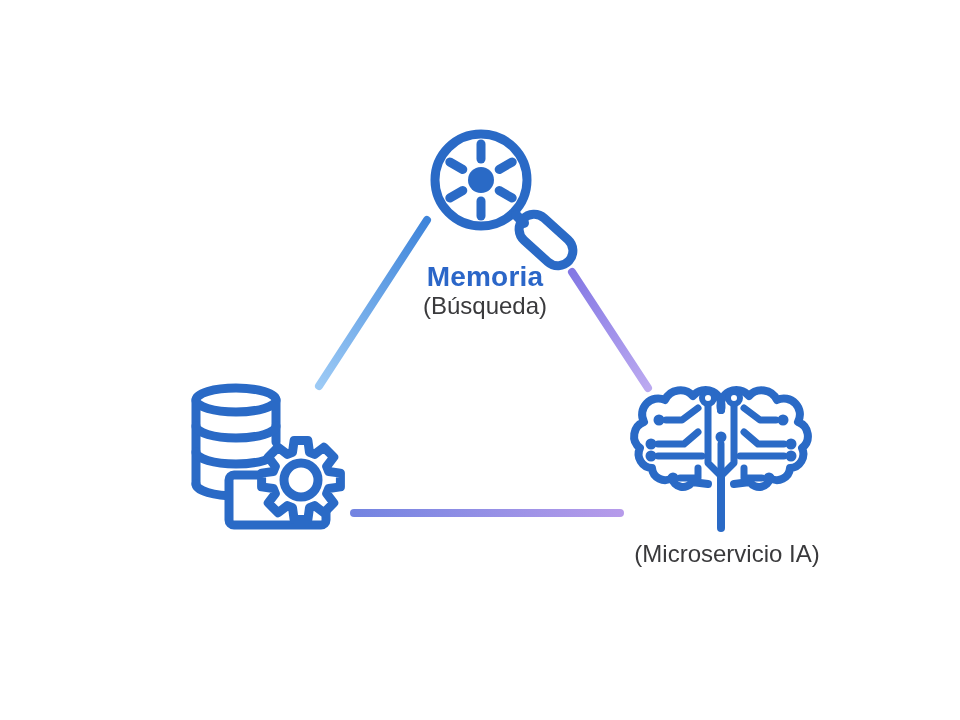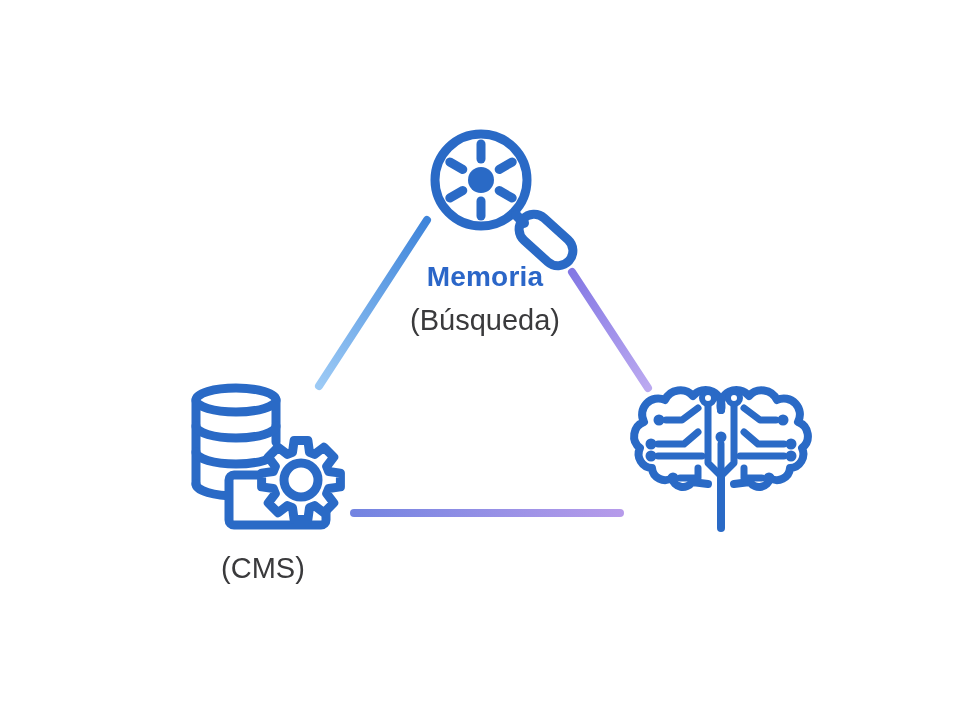--- a/index.html
+++ b/index.html
@@ -13,21 +13,21 @@
   .icon-svg{position:absolute;pointer-events:none;}
   .st{stroke:var(--icon-blue,#2a6ac6);fill:none;stroke-linecap:round;stroke-linejoin:round;}
   .st-masked{stroke:var(--icon-blue,#2a6ac6);fill:#ffffff;stroke-linecap:round;stroke-linejoin:round;}
   .fl{fill:var(--icon-blue,#2a6ac6);stroke:none;}
   .node-label-block{position:absolute;text-align:center;transform:translateX(-50%);white-space:nowrap;}
   .label{
     font-size:28px;font-weight:bold;line-height:30px;
     color:var(--label-blue,#2b66c8);letter-spacing:0.2px;
   }
   .sublabel{
-    font-size:29px;font-weight:400;line-height:28px;margin-top:14px;
+    font-size:24px;font-weight:400;line-height:28px;margin-top:0;
     color:var(--text-dark,#3a3a3c);
   }
   .g-left  .s0{stop-color:var(--line-sky-light,#9ccaf5);}
   .g-left  .s1{stop-color:var(--line-sky-dark,#3e84da);}
   .g-right .s0{stop-color:var(--line-purple-dark,#8478e4);}
   .g-right .s1{stop-color:var(--line-purple-light,#bba9f0);}
   .g-bottom .s0{stop-color:var(--line-violet-left,#7384e1);}
   .g-bottom .s1{stop-color:var(--line-violet-right,#b69bea);}
 </style>
 </head>
@@ -96,21 +96,20 @@
           L8.5,27.7 L6.9,39.4 L-6.9,39.4 L-8.5,27.7
           L-13.6,25.6 L-22.9,32.8 L-32.8,22.9 L-25.6,13.6
           L-27.7,8.5 L-39.4,6.9 L-39.4,-6.9 L-27.7,-8.5
           L-25.6,-13.6 L-32.8,-22.9 L-22.9,-32.8 L-13.6,-25.6
           L-8.5,-27.7 L-6.9,-39.4 L6.9,-39.4 L8.5,-27.7
           L13.6,-25.6 L22.9,-32.8 L32.8,-22.9 L25.6,-13.6 Z"></path>
         <circle class="st-masked" stroke-width="9" cx="0" cy="0" r="17"></circle>
       </g>
     </svg>
     <div class="node-label-block" style="left:263px;top:540px;">
-      <div class="sublabel">(CMS)</div>
     </div>
   </div>
 
   <div>
     <svg class="icon-svg" style="left:628px;top:380px;" width="186" height="152" viewBox="0 0 186 152">
 
       <path class="st" stroke-width="8" d="M93,30
         A16 16 0 0 0 65,16 A17 17 0 0 0 37,20 A16 16 0 0 0 16,42
         A15 15 0 0 0 12,68 A14 14 0 0 0 24,88 A13 13 0 0 0 44,98
         A11 11 0 0 0 64,102 L80,104"></path>
@@ -143,16 +142,17 @@
         <path d="M116,52 L130,64 L156,64"></path>
         <path d="M112,76 L156,76"></path>
         <path d="M116,88 L116,98 L134,98"></path>
       </g>
       <circle class="fl" cx="155" cy="40" r="5.5"></circle>
       <circle class="fl" cx="163" cy="64" r="5.5"></circle>
       <circle class="fl" cx="163" cy="76" r="5.5"></circle>
       <circle class="fl" cx="141" cy="98" r="5.5"></circle>
     </svg>
     <div class="node-label-block" style="left:727px;top:540px;">
+      <div class="sublabel">(Microservicio IA)</div>
     </div>
   </div>
 
 </div>
 
 </body></html>

